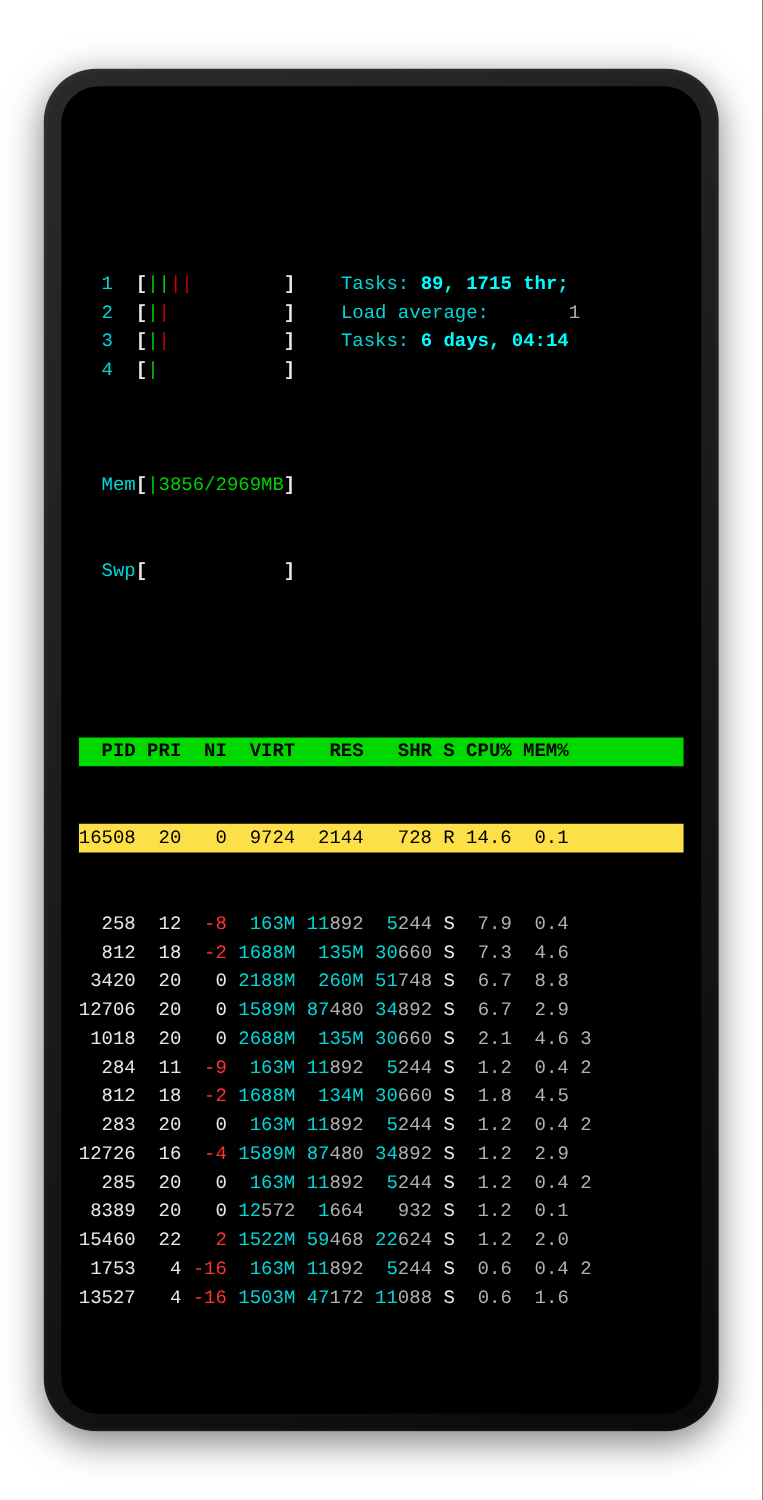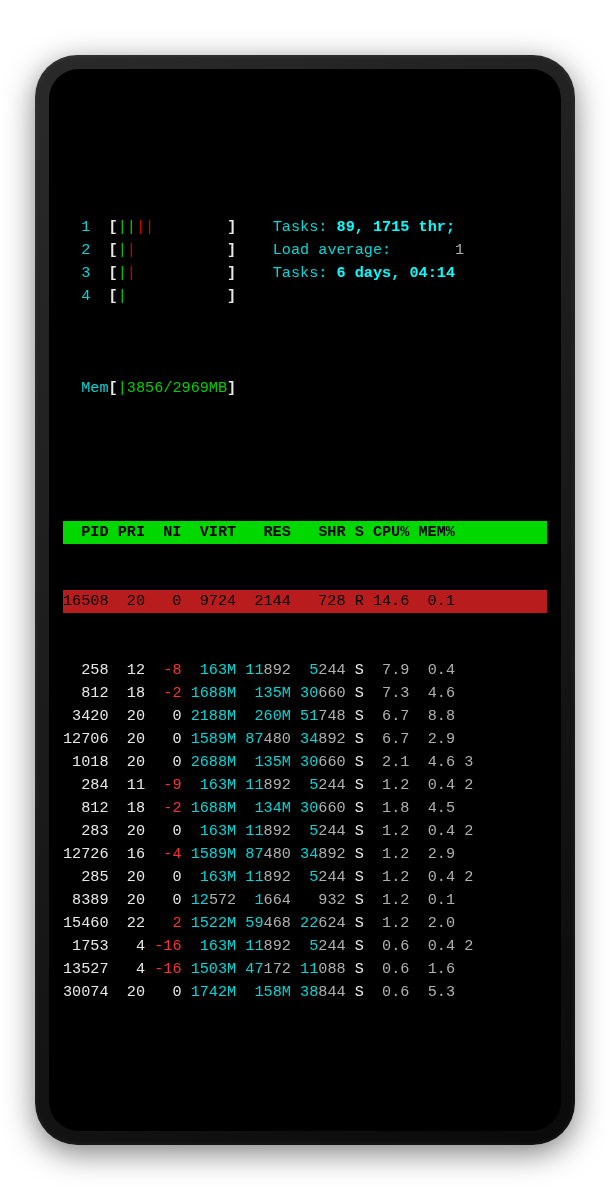--- a/index.html
+++ b/index.html
@@ -74,21 +74,21 @@
   .redb { color: #ff3030; }
   .grey { color: #b0b0b0; }
   .white { color: #e8e8e8; }
   .bold { font-weight: bold; }
   .hdr {
     background: #00d800;
     color: #000;
     font-weight: bold;
   }
   .selrow {
-    background: #b91c1c;
+    background: #fde047;
     color: #000;
   }
   .top-block { display: flex; }
   .cpu-col { flex: 0 0 auto; }
   .info-col { flex: 0 0 auto; padding-left: 0; }
 </style>
 </head>
 <body>
 
 <div class="phone">
@@ -96,20 +96,21 @@
   <div class="earpiece"></div>
   <div class="phone-inner">
     <div class="screen term">
 
       <div class="top-block">
         <div class="cpu-col" id="cpu-col"><div><span class="cyan">  1  </span><span class="white bold">[</span><span class="green">|</span><span class="green">|</span><span class="red">|</span><span class="red">|</span><span>        </span><span class="white bold">]    </span></div><div><span class="cyan">  2  </span><span class="white bold">[</span><span class="green">|</span><span class="red">|</span><span>          </span><span class="white bold">]    </span></div><div><span class="cyan">  3  </span><span class="white bold">[</span><span class="green">|</span><span class="red">|</span><span>          </span><span class="white bold">]    </span></div><div><span class="cyan">  4  </span><span class="white bold">[</span><span class="green">|</span><span>           </span><span class="white bold">]    </span></div></div>
         <div class="info-col" id="info-col"><div><span class="cyan">Tasks: </span><span class="cyanb bold">89, 1715 thr;</span></div><div><span class="cyan">Load average:</span><span>       </span><span class="grey">1</span></div><div><span class="cyan">Tasks: </span><span class="cyanb bold">6 days, 04:14</span></div></div>
       </div>
 
       <div id="mem-line"><span class="cyan">  Mem</span><span class="white bold">[</span><span class="green">|</span><span class="green">3856/2969</span><span class="green">MB</span><span class="white bold">]</span></div>
+      <div id="swp-line"><span class="cyan">  Swp</span><span class="white bold">[</span><span>            </span><span class="white bold">]</span></div>
       <div style="height:6px"></div>
 
       <div class="hdr" id="hdr">  PID PRI  NI  VIRT   RES   SHR S CPU% MEM%      </div>
       <div class="selrow" id="selrow">16508  20   0  9724  2144   728 R 14.6  0.1   </div>
       <div id="rows"><div><span class="white">  258</span><span class="white">  12</span><span class="redb">  -8</span><span>  </span><span class="cyan">163</span><span class="cyan">M</span><span> </span><span class="cyan">11</span><span class="grey">892</span><span>  </span><span class="cyan">5</span><span class="grey">244</span><span class="white"> S</span><span class="grey">  7.9</span><span class="grey">  0.4</span><span class="grey"></span></div><div><span class="white">  812</span><span class="white">  18</span><span class="redb">  -2</span><span> </span><span class="cyan">1688</span><span class="cyan">M</span><span>  </span><span class="cyan">135</span><span class="cyan">M</span><span> </span><span class="cyan">30</span><span class="grey">660</span><span class="white"> S</span><span class="grey">  7.3</span><span class="grey">  4.6</span><span class="grey"></span></div><div><span class="white"> 3420</span><span class="white">  20</span><span class="white">   0</span><span> </span><span class="cyan">2188</span><span class="cyan">M</span><span>  </span><span class="cyan">260</span><span class="cyan">M</span><span> </span><span class="cyan">51</span><span class="grey">748</span><span class="white"> S</span><span class="grey">  6.7</span><span class="grey">  8.8</span><span class="grey"></span></div><div><span class="white">12706</span><span class="white">  20</span><span class="white">   0</span><span> </span><span class="cyan">1589</span><span class="cyan">M</span><span> </span><span class="cyan">87</span><span class="grey">480</span><span> </span><span class="cyan">34</span><span class="grey">892</span><span class="white"> S</span><span class="grey">  6.7</span><span class="grey">  2.9</span><span class="grey"></span></div><div><span class="white"> 1018</span><span class="white">  20</span><span class="white">   0</span><span> </span><span class="cyan">2688</span><span class="cyan">M</span><span>  </span><span class="cyan">135</span><span class="cyan">M</span><span> </span><span class="cyan">30</span><span class="grey">660</span><span class="white"> S</span><span class="grey">  2.1</span><span class="grey">  4.6</span><span class="grey"> 3</span></div><div><span class="white">  284</span><span class="white">  11</span><span class="redb">  -9</span><span>  </span><span class="cyan">163</span><span class="cyan">M</span><span> </span><span class="cyan">11</span><span class="grey">892</span><span>  </span><span class="cyan">5</span><span class="grey">244</span><span class="white"> S</span><span class="grey">  1.2</span><span class="grey">  0.4</span><span class="grey"> 2</span></div><div><span class="white">  812</span><span class="white">  18</span><span class="redb">  -2</span><span> </span><span class="cyan">1688</span><span class="cyan">M</span><span>  </span><span class="cyan">134</span><span class="cyan">M</span><span> </span><span class="cyan">30</span><span class="grey">660</span><span class="white"> S</span><span class="grey">  1.8</span><span class="grey">  4.5</span><span class="grey"></span></div><div><span class="white">  283</span><span class="white">  20</span><span class="white">   0</span><span>  </span><span class="cyan">163</span><span class="cyan">M</span><span> </span><span class="cyan">11</span><span class="grey">892</span><span>  </span><span class="cyan">5</span><span class="grey">244</span><span class="white"> S</span><span class="grey">  1.2</span><span class="grey">  0.4</span><span class="grey"> 2</span></div><div><span class="white">12726</span><span class="white">  16</span><span class="redb">  -4</span><span> </span><span class="cyan">1589</span><span class="cyan">M</span><span> </span><span class="cyan">87</span><span class="grey">480</span><span> </span><span class="cyan">34</span><span class="grey">892</span><span class="white"> S</span><span class="grey">  1.2</span><span class="grey">  2.9</span><span class="grey"></span></div><div><span class="white">  285</span><span class="white">  20</span><span class="white">   0</span><span>  </span><span class="cyan">163</span><span class="cyan">M</span><span> </span><span class="cyan">11</span><span class="grey">892</span><span>  </span><span class="cyan">5</span><span class="grey">244</span><span class="white"> S</span><span class="grey">  1.2</span><span class="grey">  0.4</span><span class="grey"> 2</span></div><div><span class="white"> 8389</span><span class="white">  20</span><span class="white">   0</span><span> </span><span class="cyan">12</span><span class="grey">572</span><span>  </span><span class="cyan">1</span><span class="grey">664</span><span>   </span><span class="grey">932</span><span class="white"> S</span><span class="grey">  1.2</span><span class="grey">  0.1</span><span class="grey"></span></div><div><span class="white">15460</span><span class="white">  22</span><span class="redb">   2</span><span> </span><span class="cyan">1522</span><span class="cyan">M</span><span> </span><span class="cyan">59</span><span class="grey">468</span><span> </span><span class="cyan">22</span><span class="grey">624</span><span class="white"> S</span><span class="grey">  1.2</span><span class="grey">  2.0</span><span class="grey"></span></div><div><span class="white"> 1753</span><span class="white">   4</span><span class="redb"> -16</span><span>  </span><span class="cyan">163</span><span class="cyan">M</span><span> </span><span class="cyan">11</span><span class="grey">892</span><span>  </span><span class="cyan">5</span><span class="grey">244</span><span class="white"> S</span><span class="grey">  0.6</span><span class="grey">  0.4</span><span class="grey"> 2</span></div><div><span class="white">13527</span><span class="white">   4</span><span class="redb"> -16</span><span> </span><span class="cyan">1503</span><span class="cyan">M</span><span> </span><span class="cyan">47</span><span class="grey">172</span><span> </span><span class="cyan">11</span><span class="grey">088</span><span class="white"> S</span><span class="grey">  0.6</span><span class="grey">  1.6</span><span class="grey"></span></div><div><span class="white">30074</span><span class="white">  20</span><span class="white">   0</span><span> </span><span class="cyan">1742</span><span class="cyan">M</span><span>  </span><span class="cyan">158</span><span class="cyan">M</span><span> </span><span class="cyan">38</span><span class="grey">844</span><span class="white"> S</span><span class="grey">  0.6</span><span class="grey">  5.3</span><span class="grey"></span></div></div>
       
 
     </div>
   </div>
 </div>

